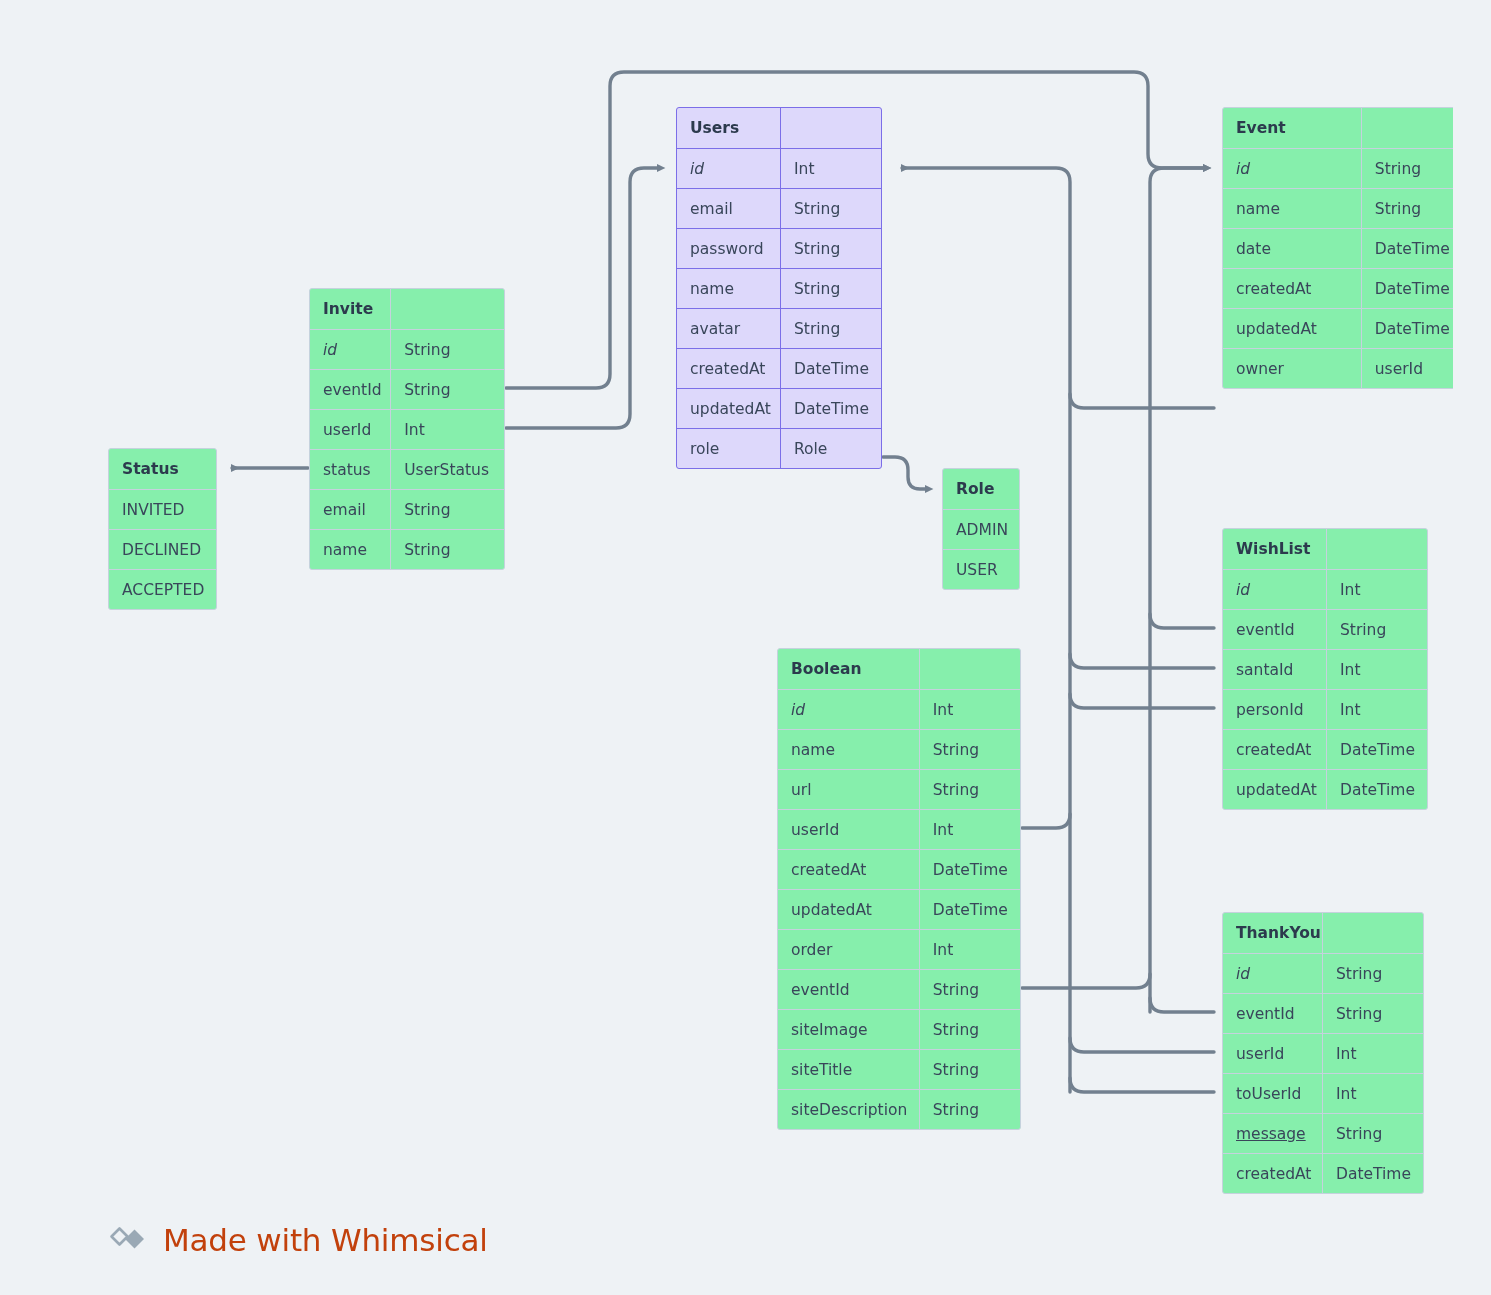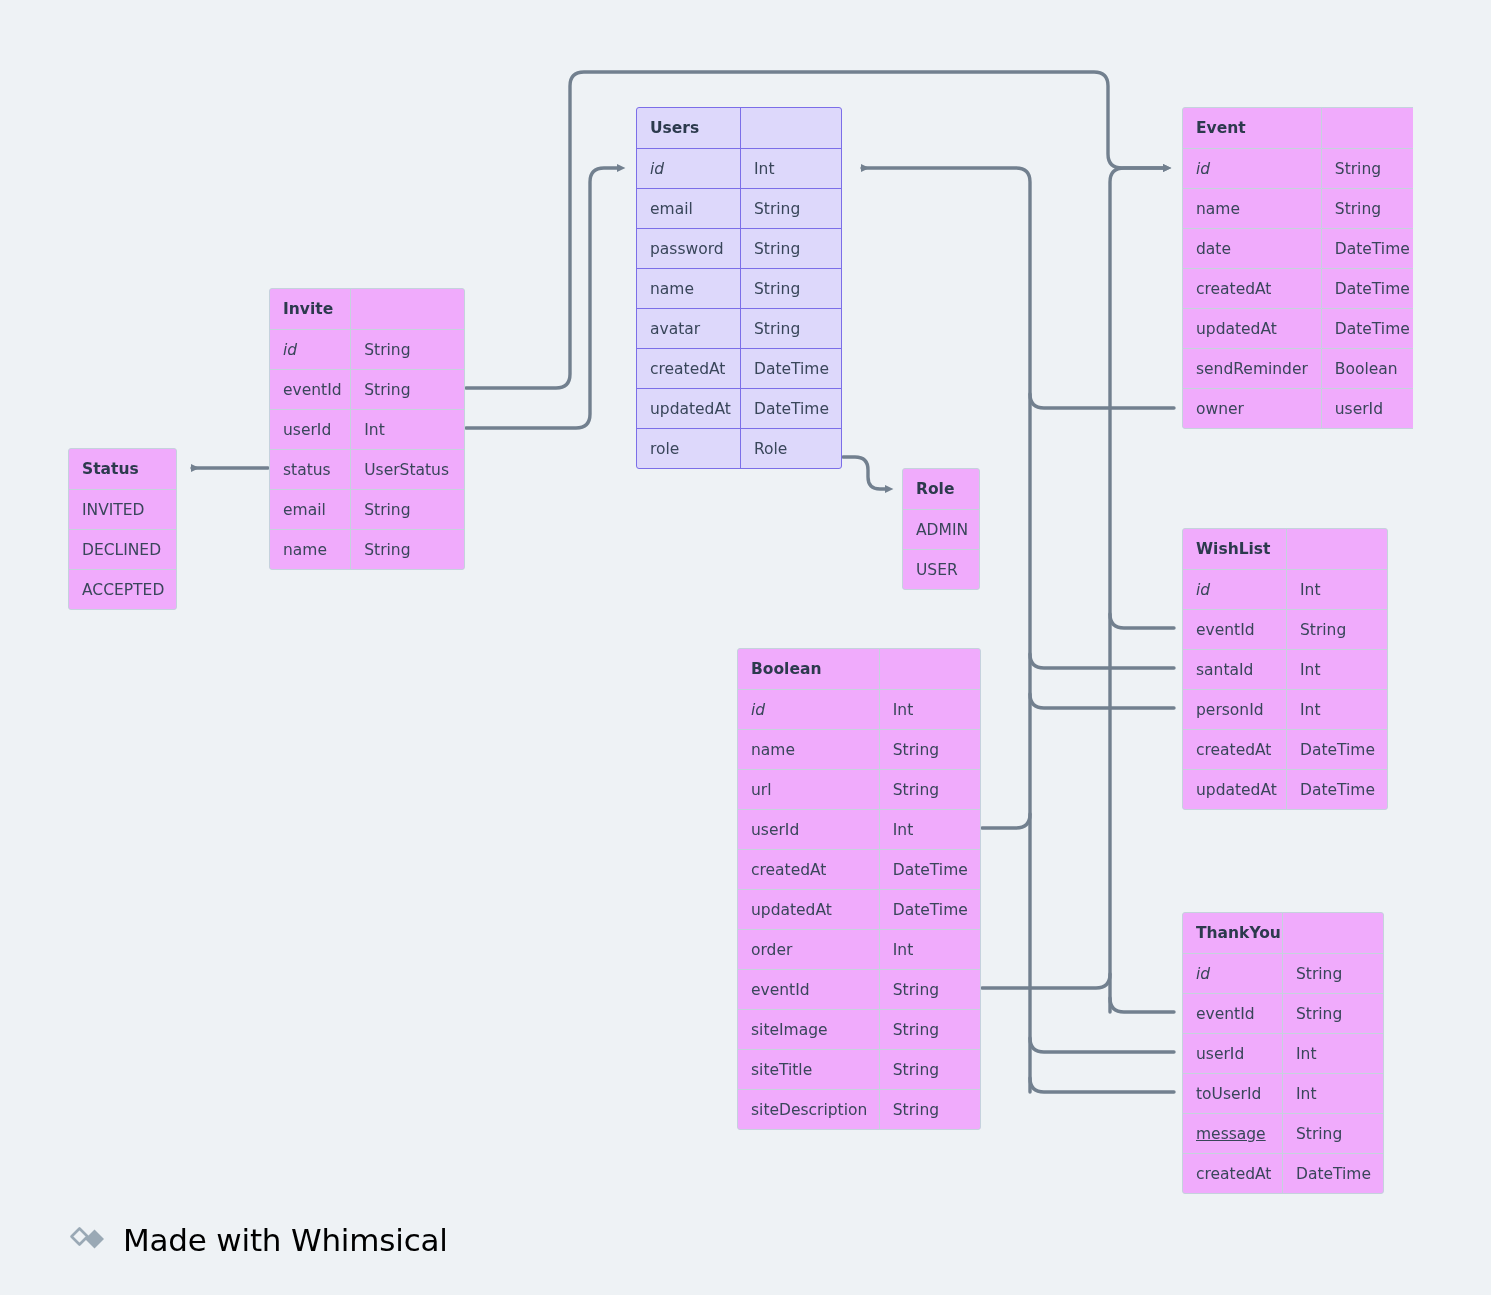--- a/index.html
+++ b/index.html
@@ -11,33 +11,34 @@
   body {
     font-family: "DejaVu Sans", "Liberation Sans", sans-serif;
     -webkit-font-smoothing: antialiased;
   }
   #canvas {
     position: relative;
     width: 1413px;
     height: 1295px;
     background: #eef2f5;
     overflow: hidden;
+    margin-left: 40px;
   }
   #wires {
     position: absolute;
     left: 0; top: 0;
     width: 1491px;
     height: 1295px;
     pointer-events: none;
   }
   .tbl {
     position: absolute;
     border: 1px solid #c5d2dd;
     border-radius: 3px;
-    background: #f0abfc;
+    background: #86efac;
     box-sizing: border-box;
     overflow: hidden;
     z-index: 3;
   }
   .tbl.accent {
     border-color: #7b6ee8;
     background: #ddd8fb;
   }
   .row {
     display: flex;
@@ -77,21 +78,21 @@
     position: absolute;
     left: 66px;
     top: 1222px;
     display: flex;
     align-items: center;
     gap: 13px;
     z-index: 4;
   }
   #watermark .wm-text {
     font-size: 31px;
-    color: #000000;
+    color: #c2410c;
     font-weight: 500;
     letter-spacing: -0.2px;
   }
   #watermark .wm-logo {
     display: block;
   }
 </style>
 </head>
 <body>
 
@@ -200,24 +201,20 @@
         </div>
         <div class="row">
           <div class="cellname" style="width: 140px;">createdAt</div>
           <div class="celltype" style="width: 101px;">DateTime</div>
         </div>
         <div class="row">
           <div class="cellname" style="width: 140px;">updatedAt</div>
           <div class="celltype" style="width: 101px;">DateTime</div>
         </div>
         <div class="row">
-          <div class="cellname" style="width: 140px;">sendReminder</div>
-          <div class="celltype" style="width: 101px;">Boolean</div>
-        </div>
-        <div class="row">
           <div class="cellname" style="width: 140px;">owner</div>
           <div class="celltype" style="width: 101px;">userId</div>
         </div>
       </div>
       <div class="tbl" style="left: 269px; top: 288px; width: 196px;">
         <div class="row header">
           <div class="cellname" style="width: 82px;">Invite</div>
           <div class="celltype" style="width: 114px;"></div>
         </div>
         <div class="row pk">

